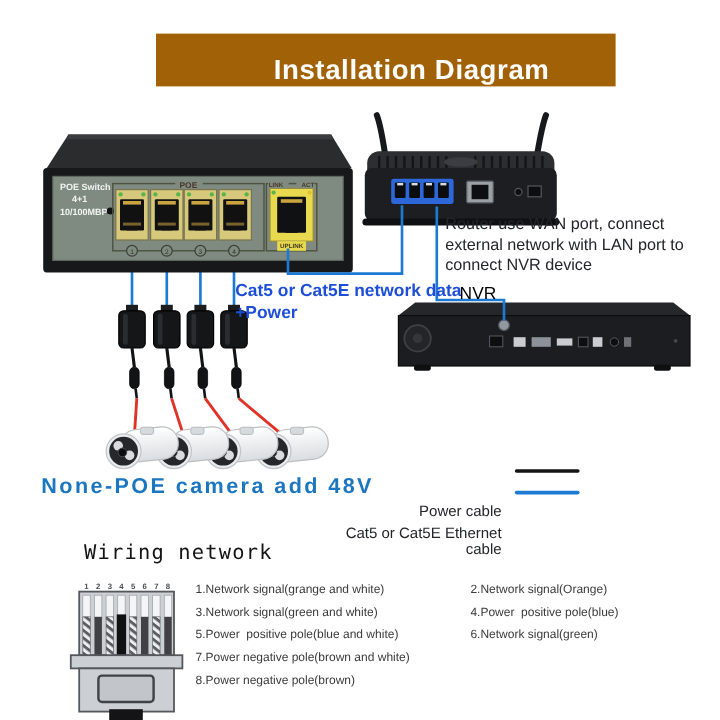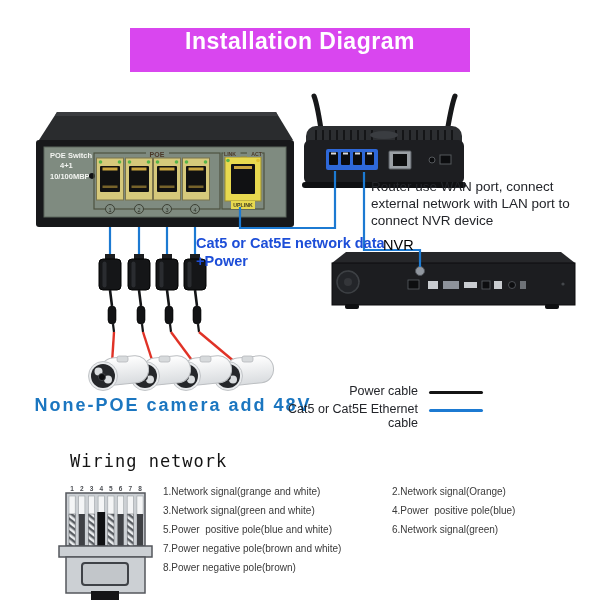--- a/index.html
+++ b/index.html
@@ -1,33 +1,33 @@
 <!DOCTYPE html>
 <html><head>
 <meta charset="utf-8">
 <style>
   html,body{margin:0;padding:0;}
   body{width:600px;height:600px;position:relative;background:#ffffff;overflow:hidden;
        font-family:"Liberation Sans",sans-serif;}
   .abs{position:absolute;}
   svg text{font-family:"Liberation Sans",sans-serif;}
 
-  .banner{left:130px;top:28px;width:340px;height:44px;background:#d946ef;
-          display:flex;align-items:flex-start;justify-content:center;}
+  .banner{left:130px;top:28px;width:340px;height:44px;background:#a16207;
+          display:flex;align-items:flex-end;justify-content:center;padding-left:43px;}
   .banner-title{color:#ffffff;font-size:23px;font-weight:700;letter-spacing:.5px;}
 
   .router-note{left:371px;top:178px;width:222px;font-size:13.5px;line-height:17px;color:#23252a;}
   .cable-note{left:196px;top:235px;width:210px;font-size:14.5px;line-height:17.5px;
               font-weight:600;color:#1d4ed8;}
   .nvr-label{left:383px;top:237px;font-size:14.5px;color:#000000;}
 
   .camera-caption{left:28px;top:395px;width:290px;text-align:center;color:#1b76c0;
                   font-size:18px;line-height:20px;font-weight:700;letter-spacing:2px;}
 
-  .legend-label{width:142px;text-align:right;font-size:12.5px;color:#23252a;}
+  .legend-label{width:142px;text-align:right;font-size:12.5px;color:#23252a;margin-top:35px;}
   .legend-power-label{left:276px;top:384px;}
   .legend-eth-label{left:276px;top:402px;}
   .legend-line{width:54px;height:3.2px;border-radius:2px;}
   .legend-power-line{left:429px;top:391px;background:#141414;}
   .legend-eth-line{left:429px;top:409px;background:#1c7ad2;}
 
   .wiring-title{left:70px;top:451px;font-family:"DejaVu Sans Mono",monospace;
                 font-size:17px;color:#141414;letter-spacing:1px;}
   .wire-col{font-size:10px;color:#3a3a3a;font-weight:500;}
   .wire-col-left{left:163px;top:486px;width:240px;}

